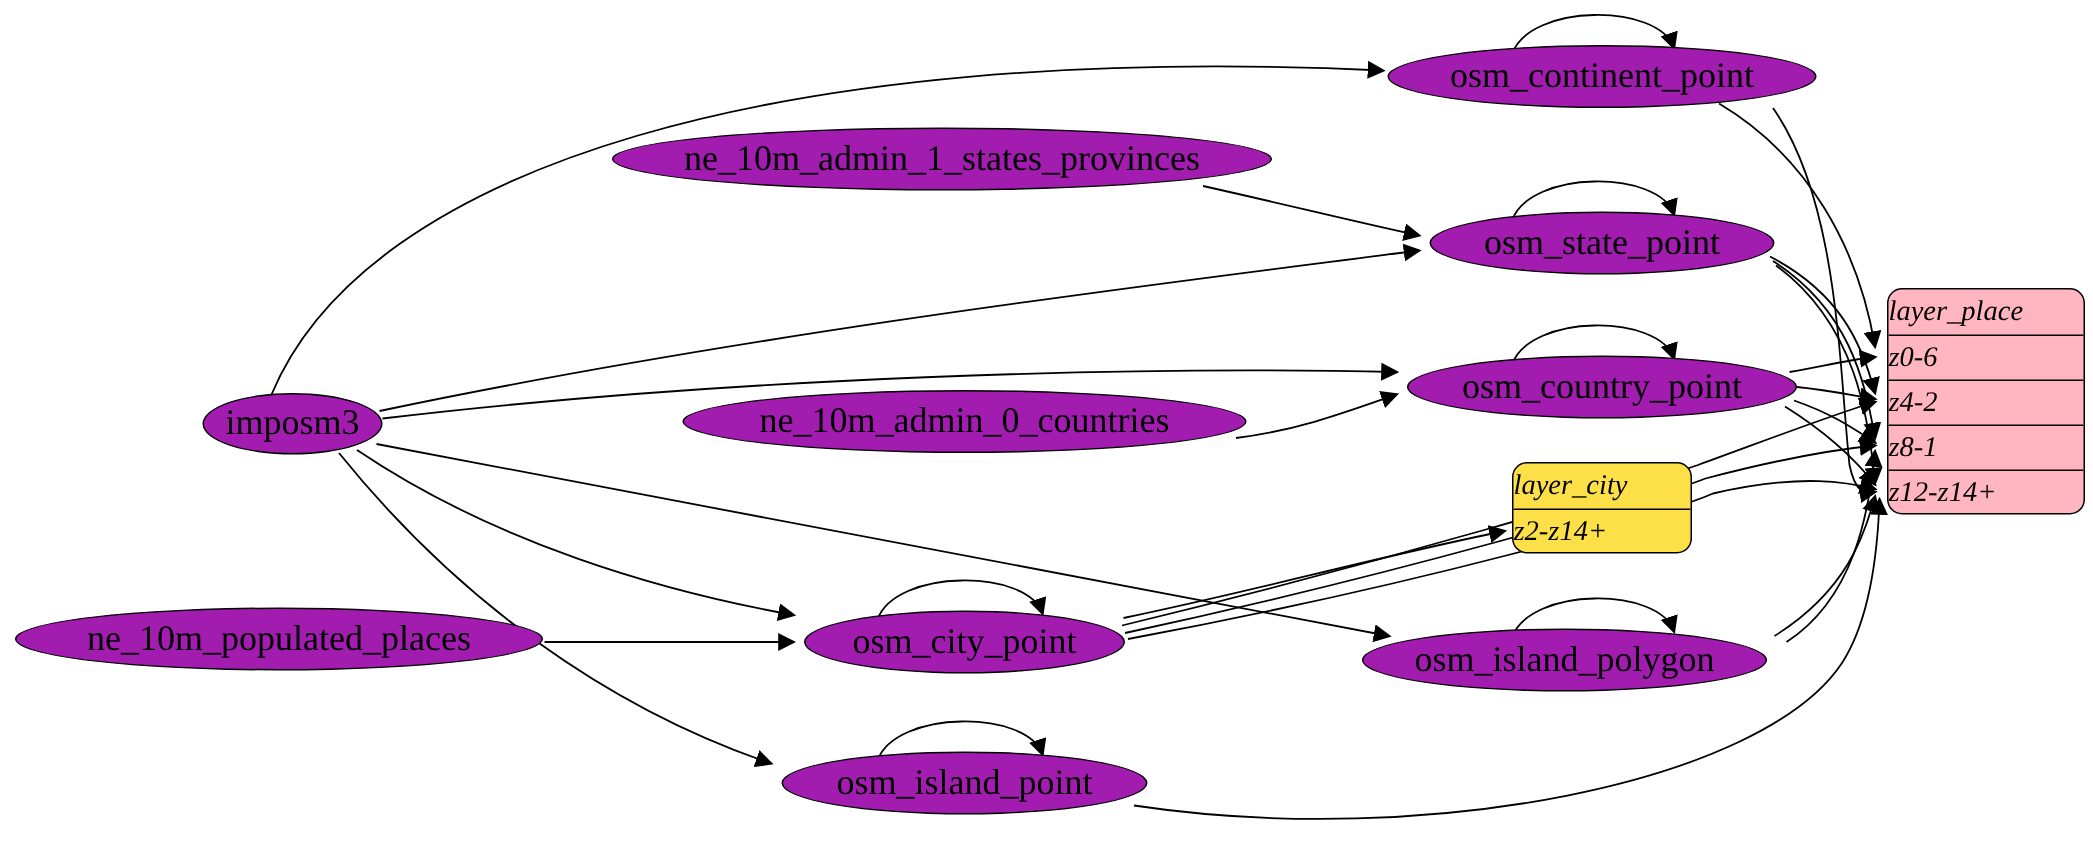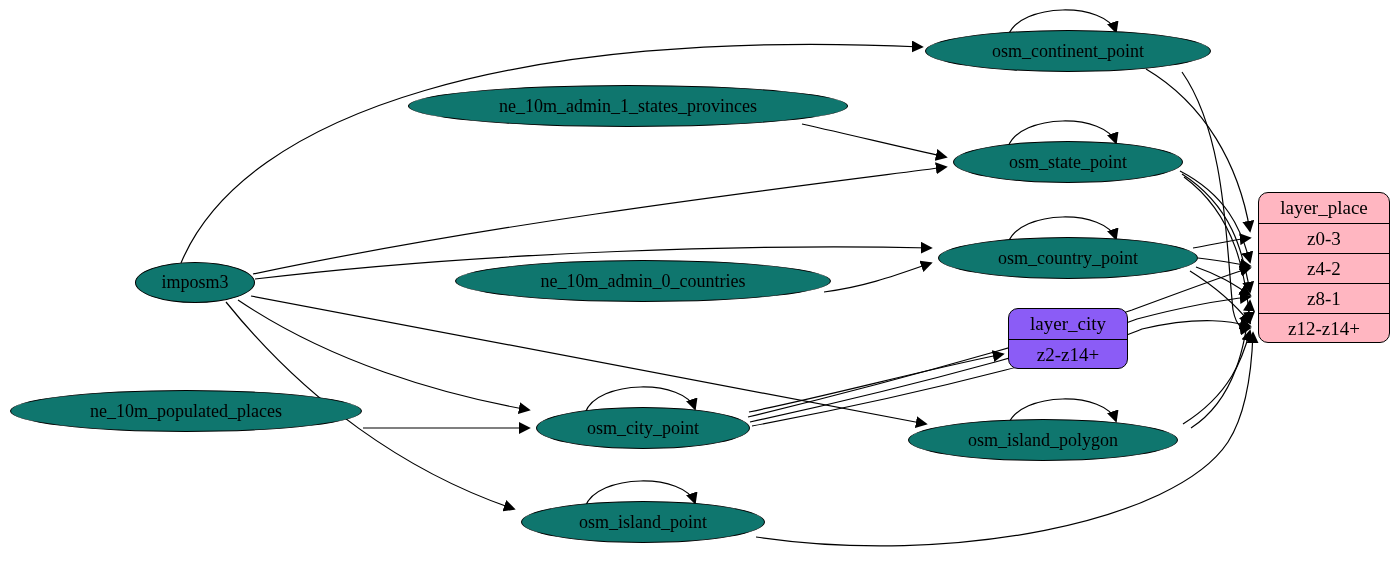--- a/index.html
+++ b/index.html
@@ -4,27 +4,28 @@
 <style>
   html,body{margin:0;padding:0;background:#ffffff;}
   #canvas{
     position:relative;width:1395px;height:568px;background:#ffffff;
     font-family:"Liberation Serif","DejaVu Serif",serif;color:#000;
     overflow:hidden;
   }
   #edge-layer{position:absolute;left:0;top:0;width:1395px;height:568px;}
   .node-ellipse{
     position:absolute;display:flex;align-items:center;justify-content:center;
-    background:#0f766e;border:1px solid #000;border-radius:50%;
-    font-size:18px;white-space:nowrap;box-sizing:border-box;z-index:2;
+    background:#a21caf;border:1px solid #000;border-radius:50%;
+    font-size:24px;white-space:nowrap;box-sizing:border-box;z-index:2;
   }
   .record{
     position:absolute;box-sizing:border-box;border:1px solid #000;
-    border-radius:10px;overflow:hidden;font-size:19px;text-align:center;
+    border-radius:10px;overflow:hidden;font-size:19px;
     z-index:3;
+    font-style:italic;
   }
   .record .row{
     height:30px;line-height:29px;box-sizing:border-box;white-space:nowrap;
   }
   .record .row + .row{border-top:1px solid #000;}
 </style>
 </head>
 <body>
 
 <div id="canvas">
@@ -75,21 +76,21 @@
   </div>
 
   <div class="node-ellipse" style="left:408px;top:85px;width:440px;height:42px;">
     <span>ne_10m_admin_1_states_provinces</span>
   </div>
 
   <div class="node-ellipse" style="left:455px;top:260px;width:376px;height:42px;justify-content:center;">
     <span>ne_10m_admin_0_countries</span>
   </div>
 
-  <div class="node-ellipse" style="left:10px;top:390px;width:352px;height:42px;align-items:center;">
+  <div class="node-ellipse" style="left:10px;top:405px;width:352px;height:42px;align-items:center;">
     <span>ne_10m_populated_places</span>
   </div>
 
   <div class="node-ellipse" style="left:925px;top:30px;width:286px;height:42px;">
     <span>osm_continent_point</span>
   </div>
 
   <div class="node-ellipse" style="left:953px;top:141px;width:230px;height:42px;">
     <span>osm_state_point</span>
   </div>
@@ -103,26 +104,26 @@
   </div>
 
   <div class="node-ellipse" style="left:908px;top:419px;width:270px;height:42px;">
     <span>osm_island_polygon</span>
   </div>
 
   <div class="node-ellipse" style="left:521px;top:501px;width:244px;height:42px;">
     <span>osm_island_point</span>
   </div>
 
-  <div class="record" style="left:1008px;top:308px;width:120px;height:61px;background:#8b5cf6;">
+  <div class="record" style="left:1008px;top:308px;width:120px;height:61px;background:#fde047;">
     <div class="row">layer_city</div>
     <div class="row">z2-z14+</div>
   </div>
 
   <div class="record" style="left:1258px;top:192px;width:132px;height:151px;background:#ffb6c1;">
     <div class="row">layer_place</div>
-    <div class="row">z0-3</div>
+    <div class="row">z0-6</div>
     <div class="row">z4-2</div>
     <div class="row">z8-1</div>
     <div class="row">z12-z14+</div>
   </div>
 
 </div>
 
 </body></html>

